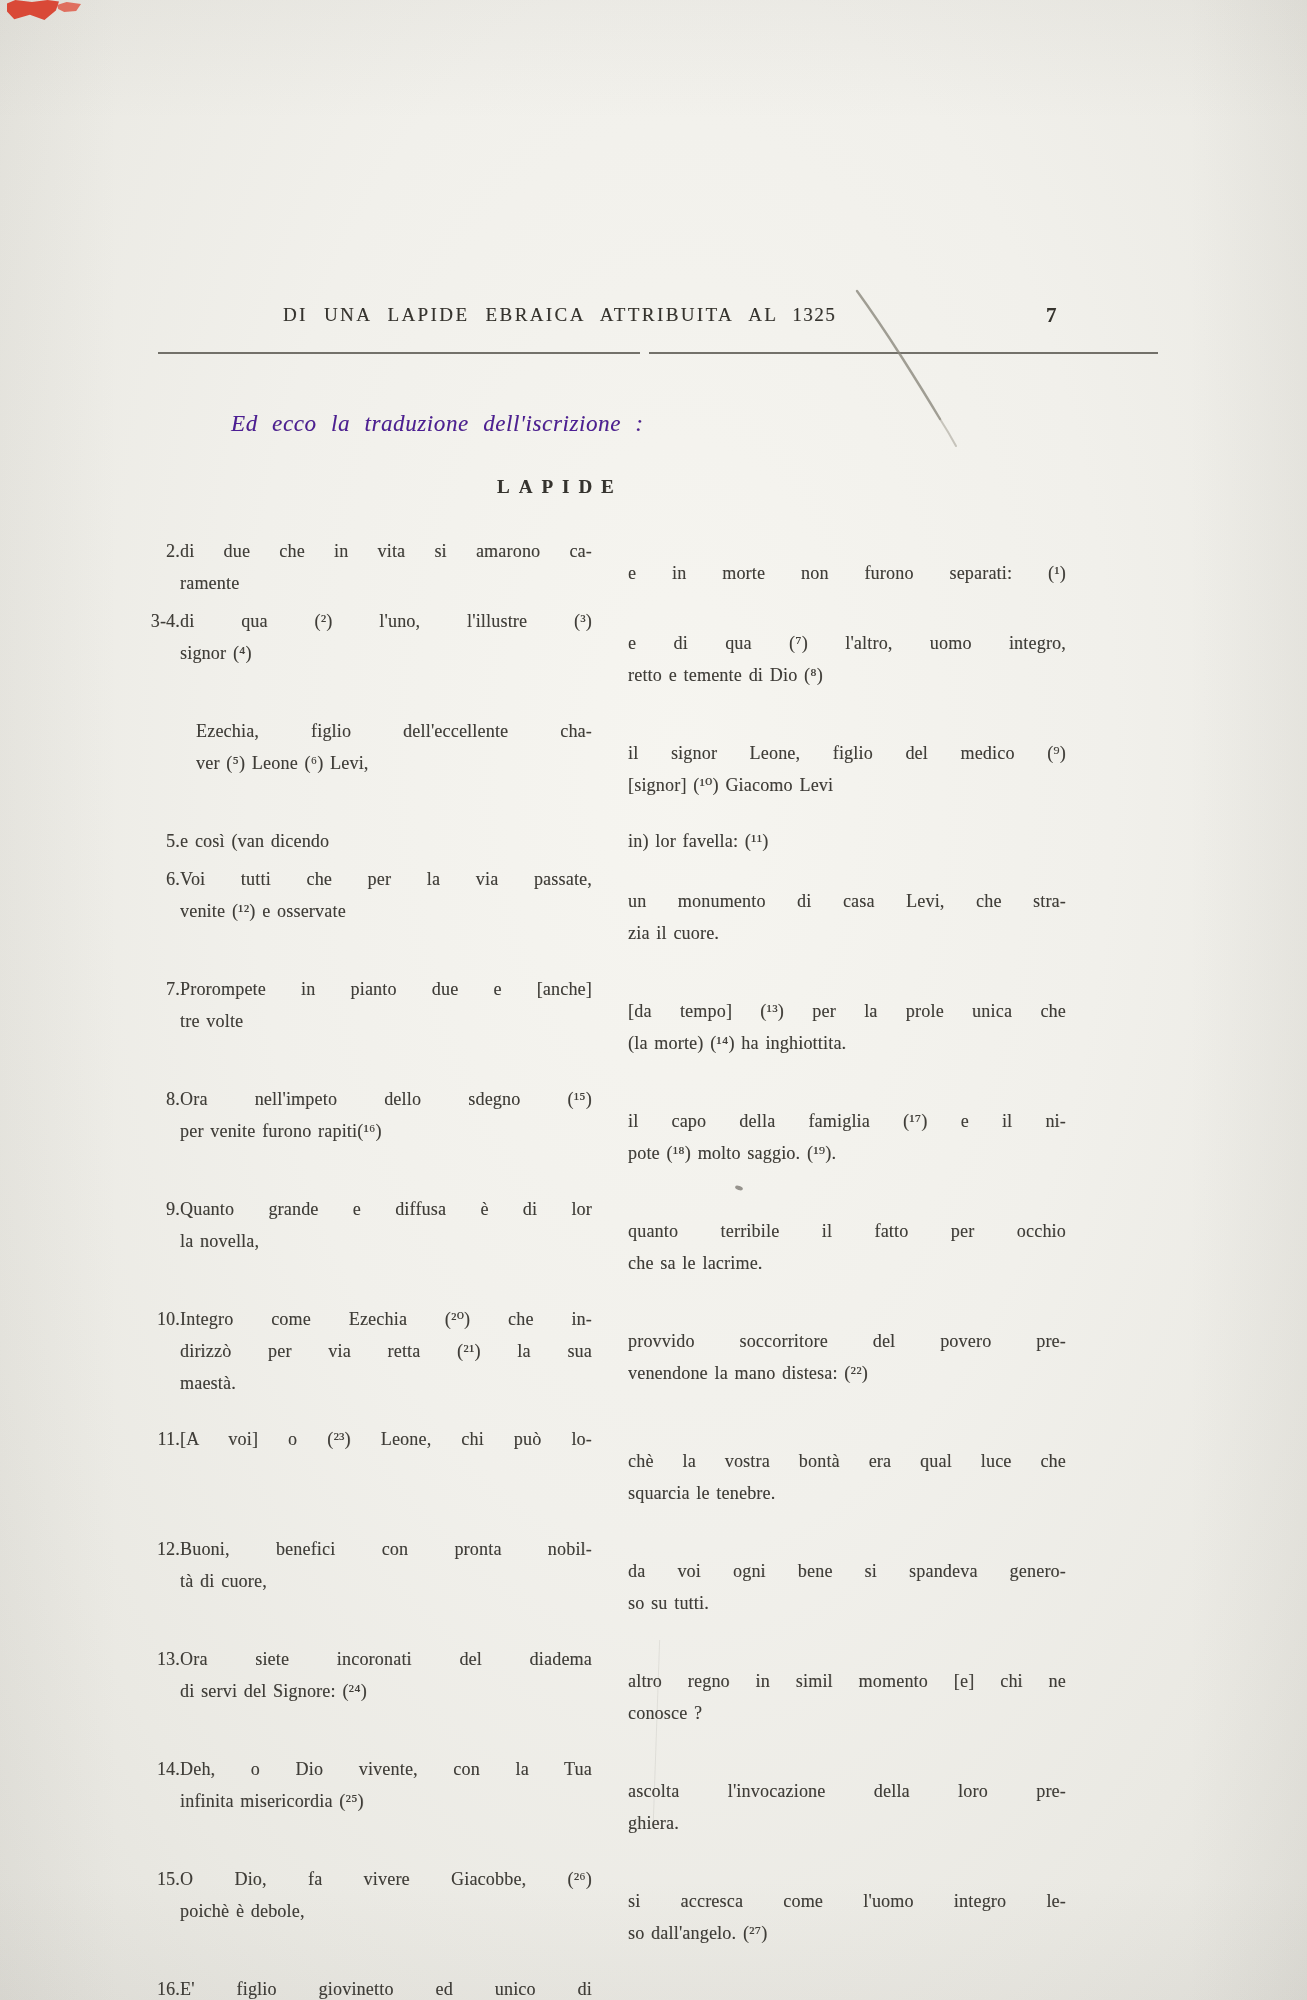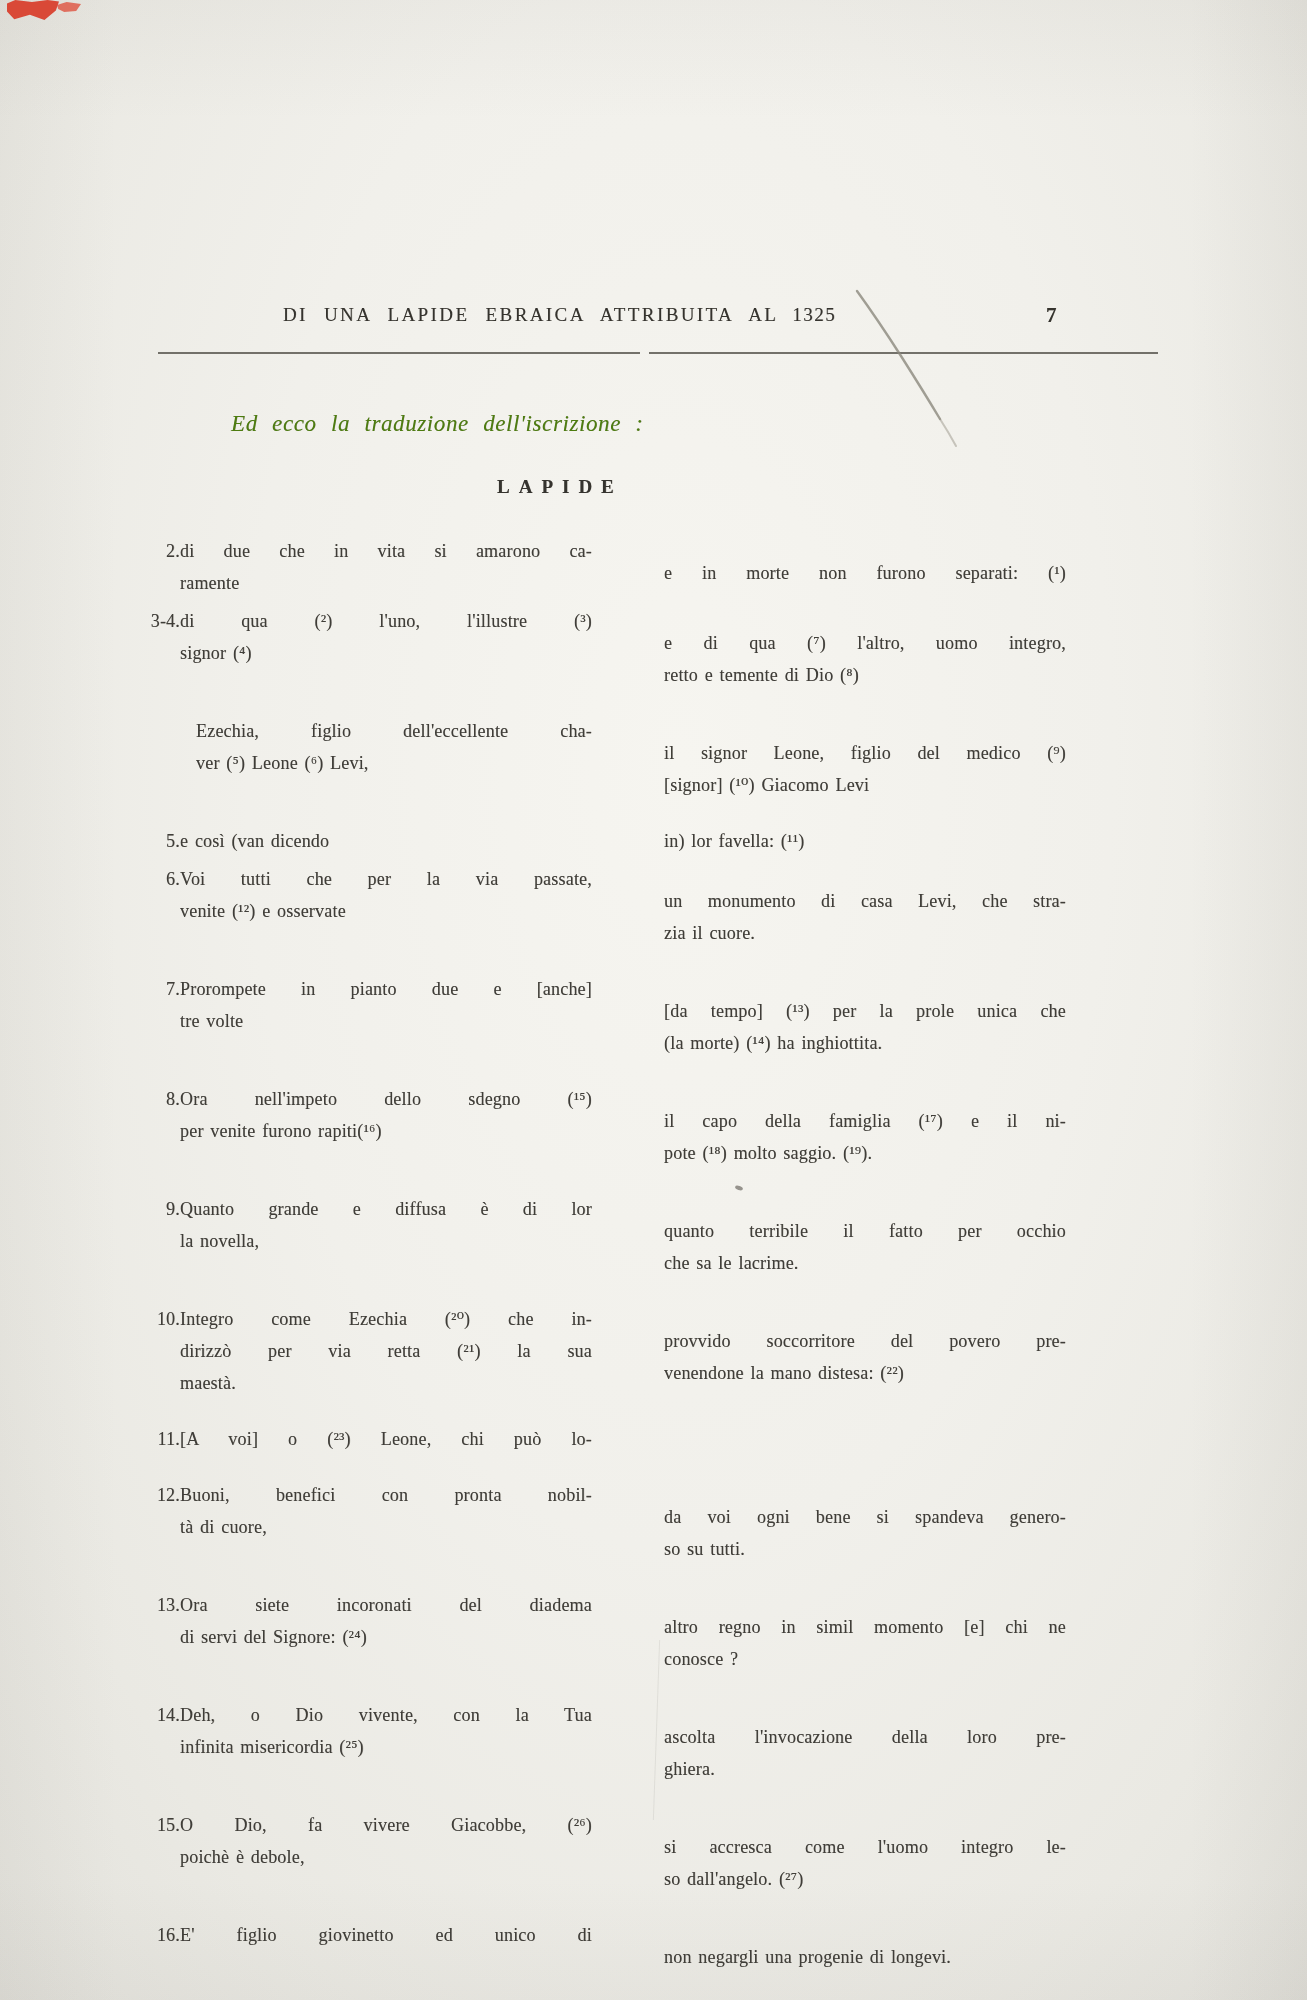--- a/index.html
+++ b/index.html
@@ -45,41 +45,41 @@
     position:absolute;left:1046px;top:303px;font-size:21px;font-weight:bold;color:#35332e;
   }
   .rule{ position:absolute;top:352px;height:2px;background:#57544d;opacity:.82; }
   .rule.left-seg{ left:158px;width:482px; }
   .rule.right-seg{ left:649px;width:509px; }
 
   .pencil-overlay{ position:absolute;left:0;top:0;pointer-events:none; }
 
   .intro-line{
     position:absolute;left:231px;top:411px;
-    font-size:23px;font-style:italic;letter-spacing:0.6px;word-spacing:8px;color:#4d7c0f;white-space:nowrap;
+    font-size:23px;font-style:italic;letter-spacing:0.6px;word-spacing:8px;color:#4c1d95;white-space:nowrap;
   }
   .section-title{
     position:absolute;left:497px;top:476px;
     font-size:19px;font-weight:bold;letter-spacing:9px;color:#35332e;white-space:nowrap;
   }
 
   .entries{
     position:absolute;left:130px;top:535px;width:950px;
     font-size:18px;line-height:32px;letter-spacing:0.2px;
   }
   .row{
     display:grid;grid-template-columns:50px 412px 36px 438px;
     align-items:start;margin-bottom:24px;
   }
   .row:nth-child(1){margin-bottom:6px;}
   .row:nth-child(4){margin-bottom:6px;}
   .row:nth-child(15){margin-bottom:4px;}
   .num{ text-align:right;padding-right:0;color:#3f3d38;word-spacing:normal; }
   .cell{ word-spacing:2px; }
-  .cell-right{ padding-top:22px;margin-left:36px; }
+  .cell-right{ padding-top:22px; }
   .row.lead .cell-right{ padding-top:0; }
   .row.cont .cell-left{ padding-left:16px; }
   .line{ white-space:normal; }
   .line.just{ text-align:justify;text-align-last:justify; }
   .line.alignr{ }
 
   .scan-artifact{
     position:absolute;left:735px;top:1186px;width:8px;height:4px;
     background:rgba(72,69,62,0.55);border-radius:50%;transform:rotate(18deg);
   }
@@ -218,20 +218,24 @@
         <div class="line just">provvido soccorritore del povero pre-</div>
         <div class="line">venendone la mano distesa: (²²)</div>
       </div>
     </div>
     <div class="row">
       <div class="num">11.</div>
       <div class="cell cell-left">
         <div class="line just">[A voi] o (²³) Leone, chi può lo-</div>
       </div>
       <div class="gap"></div>
+      <div class="cell cell-right">
+        <div class="line just">chè la vostra bontà era qual luce che</div>
+        <div class="line">squarcia le tenebre.</div>
+      </div>
     </div>
     <div class="row">
       <div class="num">12.</div>
       <div class="cell cell-left">
         <div class="line just">Buoni, benefici con pronta nobil-</div>
         <div class="line">tà di cuore,</div>
       </div>
       <div class="gap"></div>
       <div class="cell cell-right">
         <div class="line just">da voi ogni bene si spandeva genero-</div>

